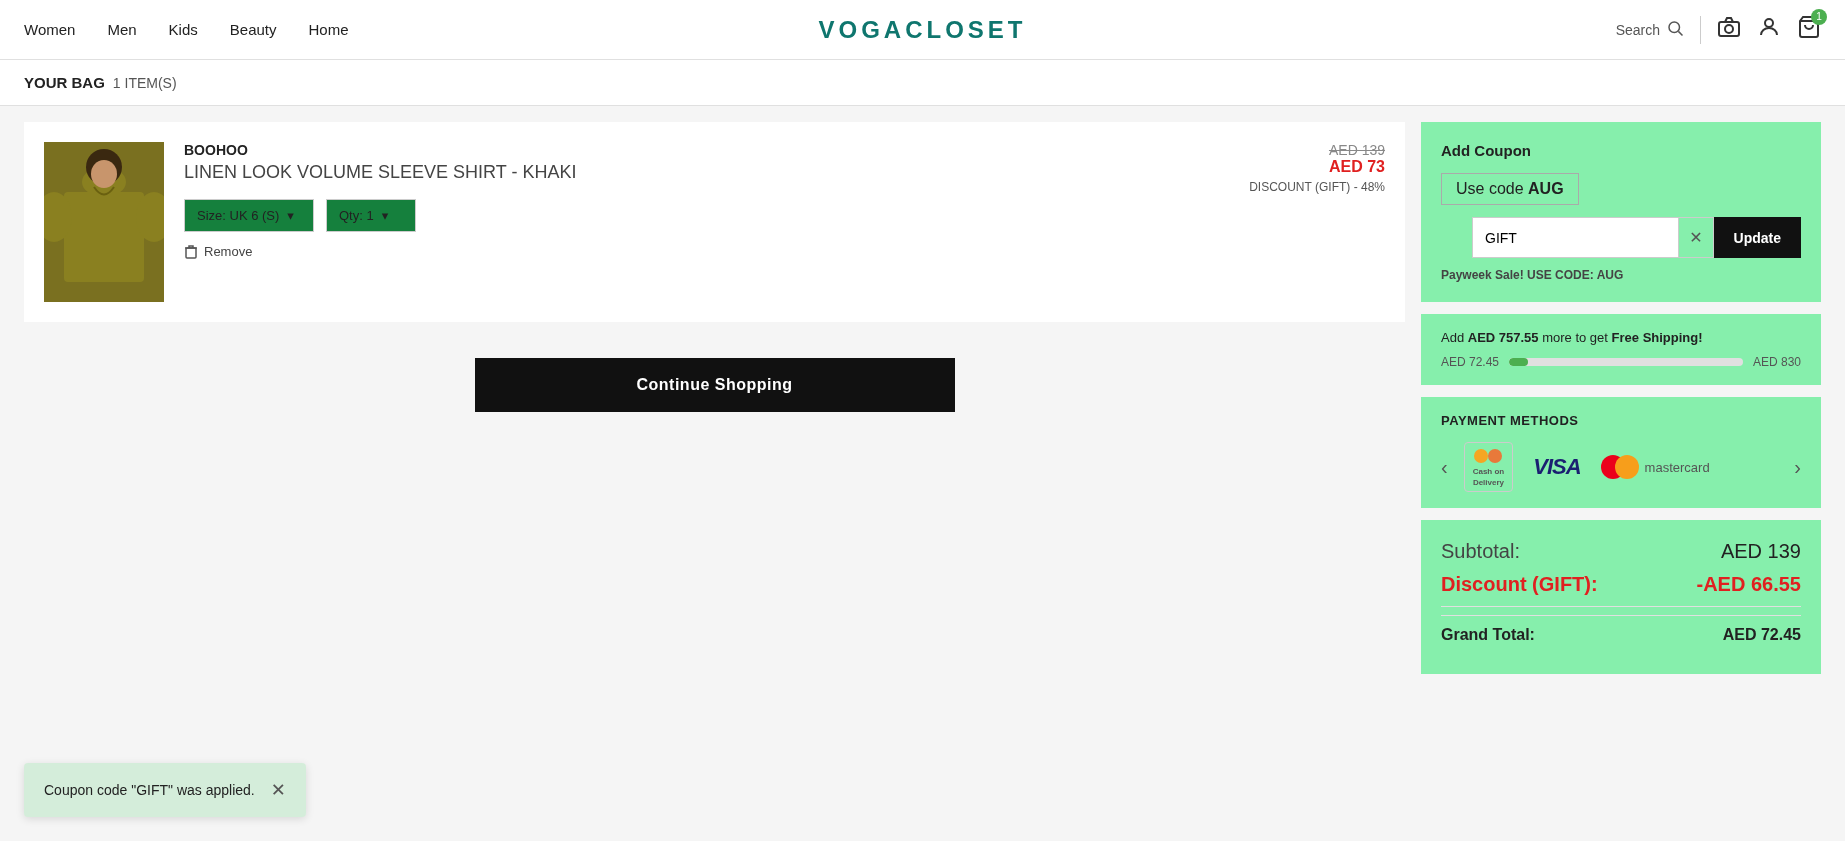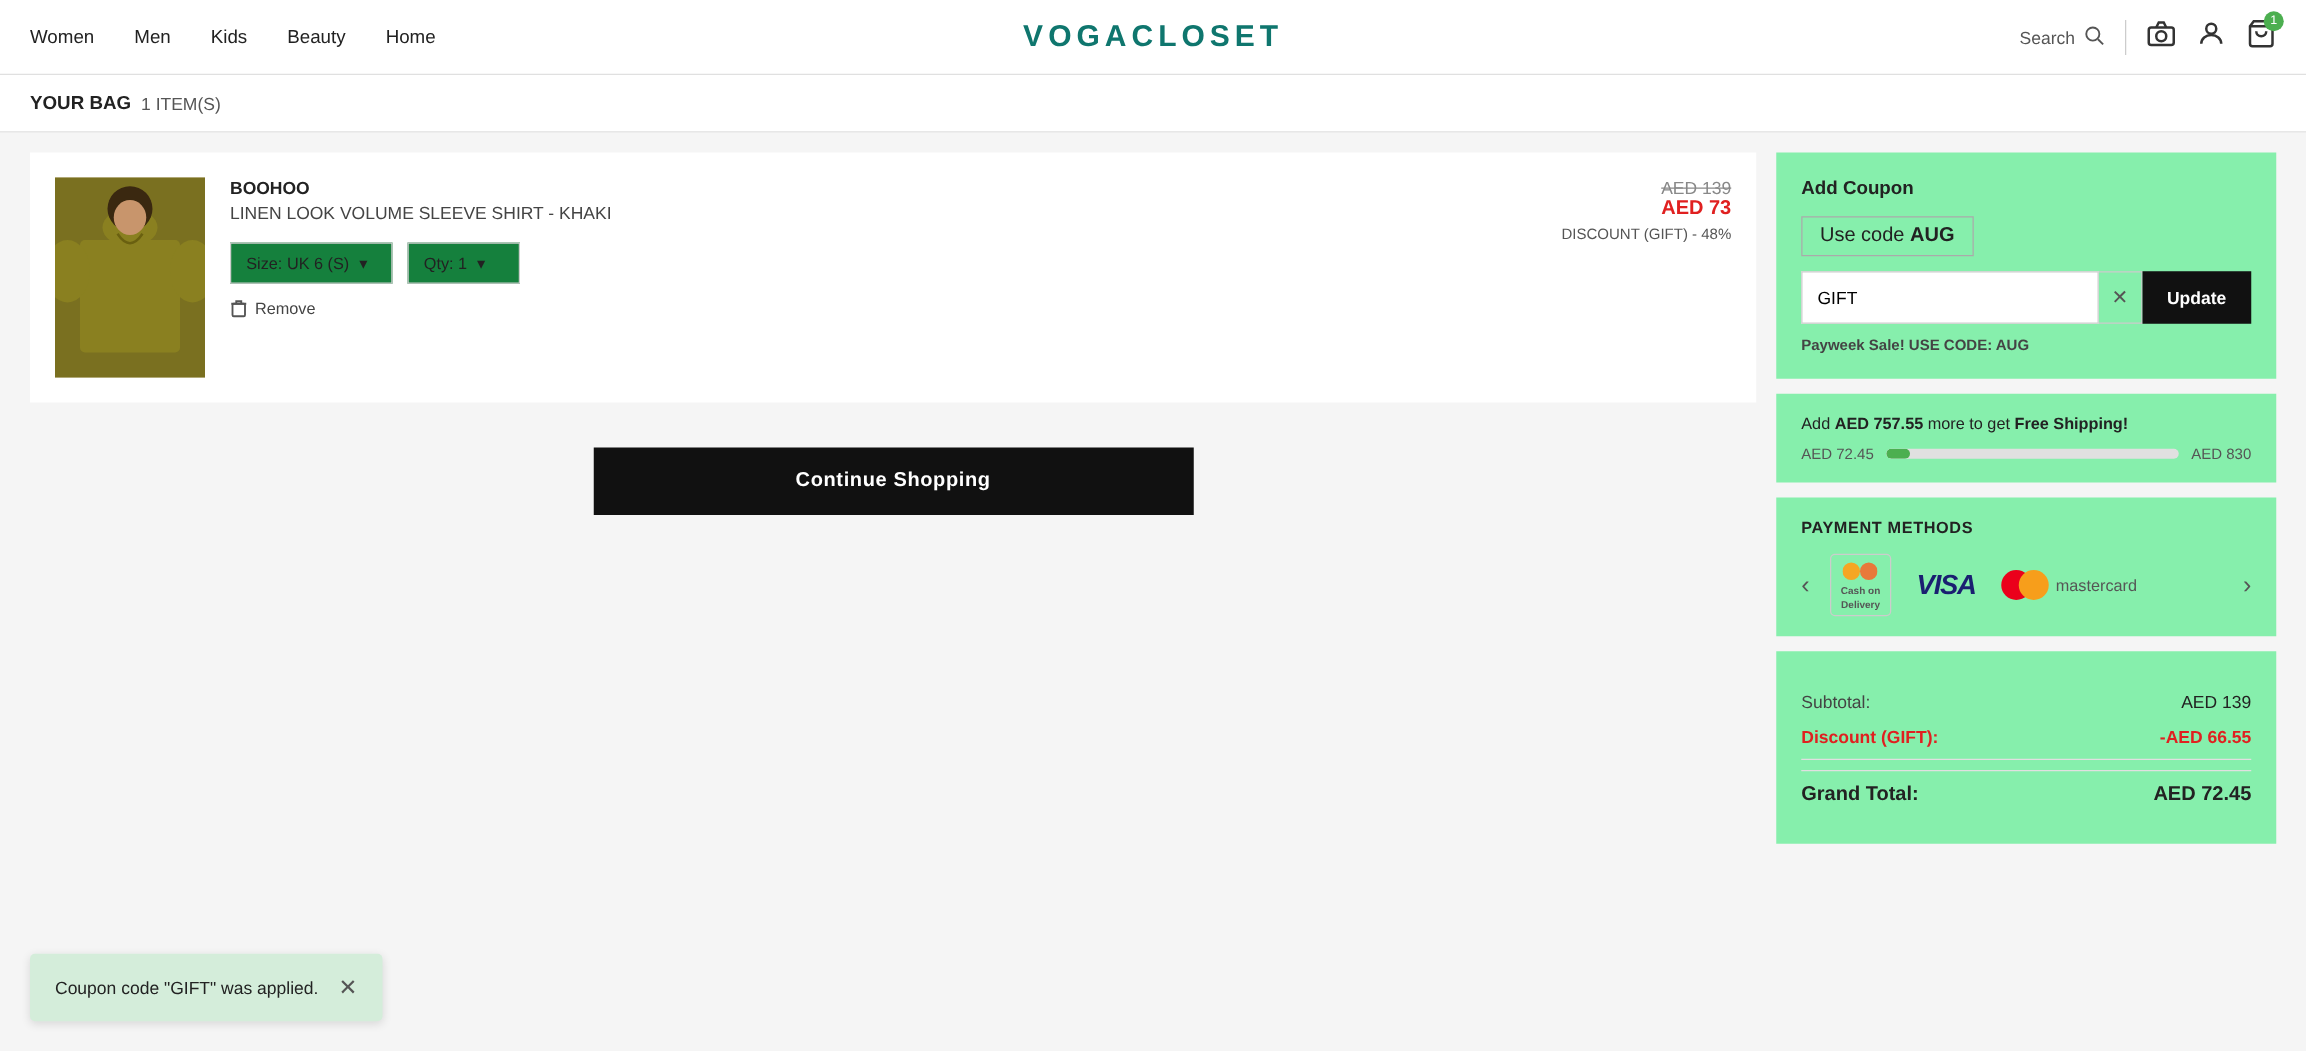--- a/index.html
+++ b/index.html
@@ -58,21 +58,21 @@
     .product-card {
       background: #fff;
       padding: 20px;
       display: flex;
       align-items: flex-start;
       gap: 20px;
       margin-bottom: 12px;
     }
     .product-details { flex: 1; }
     .product-brand { font-weight: bold; font-size: 14px; margin-bottom: 4px; }
-    .product-name { font-size: 14px; color: #444; margin-bottom: 16px; }
+    .product-name { font-size: 18px; color: #444; margin-bottom: 16px; }
     .product-selects { display: flex; gap: 12px; margin-bottom: 12px; }
     .product-select {
       border: 1px solid #ccc; padding: 8px 12px; font-size: 13px;
       background: #15803d; cursor: pointer; display: flex; align-items: center; gap: 8px;
       min-width: 130px;
     }
     .remove-btn {
       display: flex; align-items: flex-start; gap: 6px;
       font-size: 13px; color: #444; cursor: pointer; background: none; border: none;
     }
@@ -96,21 +96,21 @@
     .sidebar { width: 400px; flex-shrink: 0; }
     .sidebar-section {
       background: #86efac;
       padding: 20px;
       margin-bottom: 12px;
     }
     .sidebar-section-title { font-size: 15px; font-weight: bold; margin-bottom: 14px; }
     .coupon-input-row { display: flex; gap: 0; margin-bottom: 10px; }
     .coupon-input {
       flex: 1; border: 1px solid #ccc; padding: 10px 12px;
-      font-size: 14px; outline: none;
+      font-size: 14px; outline: none; margin-left: 31px;
     }
     .coupon-clear {
       background: none; border: 1px solid #ccc; border-left: none;
       padding: 10px 10px; cursor: pointer; font-size: 16px; color: #555;
     }
     .coupon-update {
       background: #111; color: #fff;
       border: none; padding: 10px 20px;
       font-size: 14px; font-weight: bold; cursor: pointer;
     }
@@ -130,21 +130,21 @@
       display: flex; flex-direction: column; align-items: center;
       font-size: 9px; color: #555;
       border: 1px solid #ccc; padding: 4px 8px; border-radius: 4px;
       gap: 2px;
     }
     .visa-logo { font-size: 22px; font-weight: bold; font-style: italic; color: #1a1f71; letter-spacing: -1px; }
     .mastercard-logo { display: flex; align-items: center; gap: 6px; font-size: 13px; color: #555; }
     .mc-circles { display: flex; }
     .mc-red { width: 24px; height: 24px; border-radius: 50%; background: #eb001b; }
     .mc-orange { width: 24px; height: 24px; border-radius: 50%; background: #f79e1b; margin-left: -10px; }
-    .summary-row { display: flex; justify-content: space-between; margin-bottom: 10px; font-size: 14px; margin-top: 12px; }
+    .summary-row { display: flex; justify-content: space-between; margin-bottom: 10px; font-size: 20px; }
     .summary-label { color: #444; }
     .summary-value { font-weight: normal; }
     .summary-row.discount .summary-label { color: #e02020; font-weight: bold; }
     .summary-row.discount .summary-value { color: #e02020; font-weight: bold; }
     .summary-row.total { border-top: 1px solid #e0e0e0; padding-top: 10px; margin-top: 4px; font-size: 16px; font-weight: bold; }
     .separator { border: none; border-top: 1px solid #e0e0e0; margin: 8px 0; }
 
     
     .toast {
       position: fixed; bottom: 24px; left: 24px;

